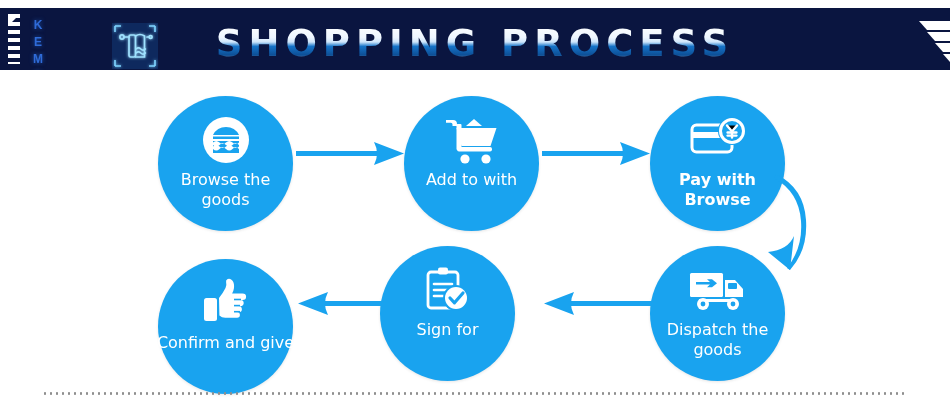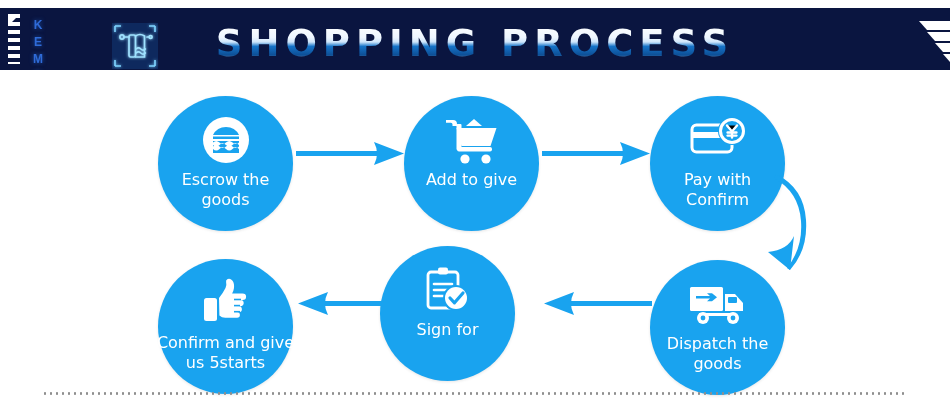--- a/index.html
+++ b/index.html
@@ -83,22 +83,22 @@
     text-align:center;
     color:#ffffff;
     font-size:16px;
     line-height:20px;
     font-family:"DejaVu Sans", sans-serif;
   }
 
   
   #n1{left:158px;top:96px;}
   #n2{left:404px;top:96px;}
-  #n3{left:650px;top:96px;}
-  #n4{left:650px;top:260px;}
+  #n3{left:650px;top:96px;font-weight:bold;}
+  #n4{left:650px;top:246px;}
   #n5{left:380px;top:246px;}
   #n6{left:158px;top:259px;}
 
   .arrow{position:absolute;}
   #a1{left:296px;top:140px;}
   #a2{left:542px;top:140px;}
   #a-curve{left:762px;top:172px;}
   #a3{left:542px;top:290px;}
   #a4{left:296px;top:290px;}
 
@@ -180,21 +180,21 @@
           <rect x="14" y="23.5" width="26" height="2.5"></rect>
           <path d="M14 28 h26 v12 h-26 z"></path>
         </g>
         <g fill="#ffffff">
           <path d="M14 29.5 q3.3 -3.2 6.5 0 t6.5 0 t6.5 0 t6.5 0 v2.4 q-3.3 -3.2 -6.5 0 t-6.5 0 t-6.5 0 t-6.5 0 z"></path>
           <path d="M14 33.5 q3.3 -3.2 6.5 0 t6.5 0 t6.5 0 t6.5 0 v2.4 q-3.3 -3.2 -6.5 0 t-6.5 0 t-6.5 0 t-6.5 0 z"></path>
         </g>
       </svg>
     </div>
     <div class="cap">
-      <div>Escrow the</div>
+      <div>Browse the</div>
       <div>goods</div>
     </div>
   </div>
 
   <div class="arrow" id="a1">
     <svg width="110" height="28" viewBox="0 0 110 28">
       <g fill="#19a3ef">
         <rect x="0" y="11" width="86" height="5"></rect>
         <path d="M108 13.5 L78 2 q6 11.5 0 23 z"></path>
       </g>
@@ -209,21 +209,21 @@
           <path d="M13.5 14 h40 l-6 18 h-29 z M18 18 h30.5 l-3.2 10 h-24 z"></path>
           <path d="M31 5 l8 7 h-16 z"></path>
           <rect x="13.5" y="10" width="5" height="26" rx="1"></rect>
           <rect x="14" y="33" width="35" height="4.5" rx="2"></rect>
           <circle cx="22" cy="45" r="4.6"></circle>
           <circle cx="43" cy="45" r="4.6"></circle>
         </g>
       </svg>
     </div>
     <div class="cap">
-      <div>Add to give</div>
+      <div>Add to with</div>
     </div>
   </div>
 
   <div class="arrow" id="a2">
     <svg width="110" height="28" viewBox="0 0 110 28">
       <g fill="#19a3ef">
         <rect x="0" y="11" width="86" height="5"></rect>
         <path d="M108 13.5 L78 2 q6 11.5 0 23 z"></path>
       </g>
     </svg>
@@ -241,21 +241,21 @@
         <g stroke="#ffffff" stroke-width="2.4" stroke-linecap="round">
           <path d="M39 9.5 L44 15.5 L49 9.5"></path>
           <path d="M39.6 16.5 h8.8"></path>
           <path d="M39.6 19.6 h8.8"></path>
           <path d="M44 15.5 v6"></path>
         </g>
       </svg>
     </div>
     <div class="cap">
       <div>Pay with</div>
-      <div>Confirm</div>
+      <div>Browse</div>
     </div>
   </div>
 
   <div class="arrow" id="a-curve">
     <svg width="70" height="105" viewBox="0 0 70 105">
       <path d="M14 2
                q28 14 30 46
                q2 30 -16 50
                l-3 -2
                q16 -20 14 -47
@@ -341,19 +341,18 @@
         </g>
         <g fill="none" stroke="#19a3ef" stroke-width="1.6">
           <path d="M32 21.5 h7"></path>
           <path d="M32 27.6 h6"></path>
           <path d="M32 33.7 h6"></path>
         </g>
       </svg>
     </div>
     <div class="cap">
       <div>Confirm and give</div>
-      <div>us 5starts</div>
     </div>
   </div>
 
   <div id="dotted-rule"></div>
 
 </div>
 
 </body></html>

